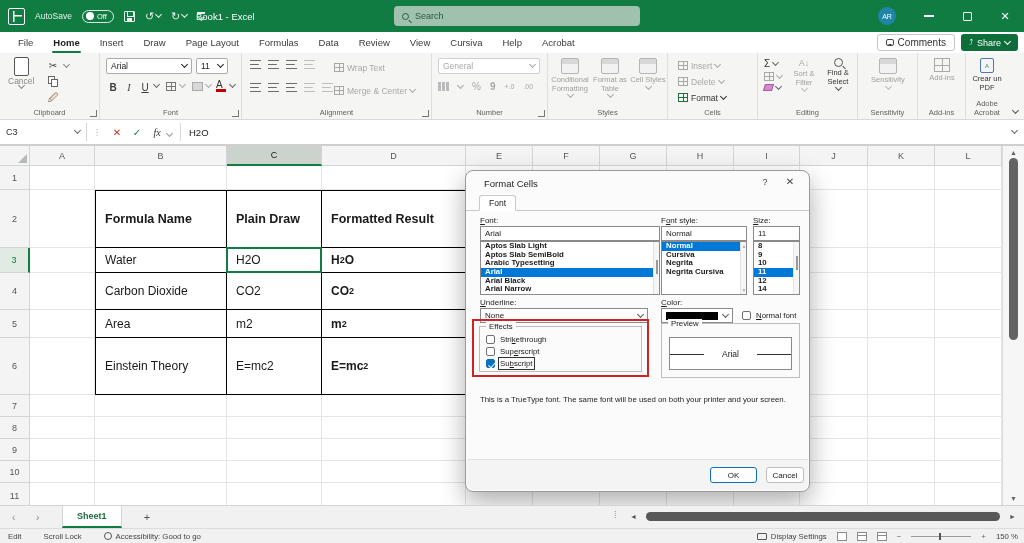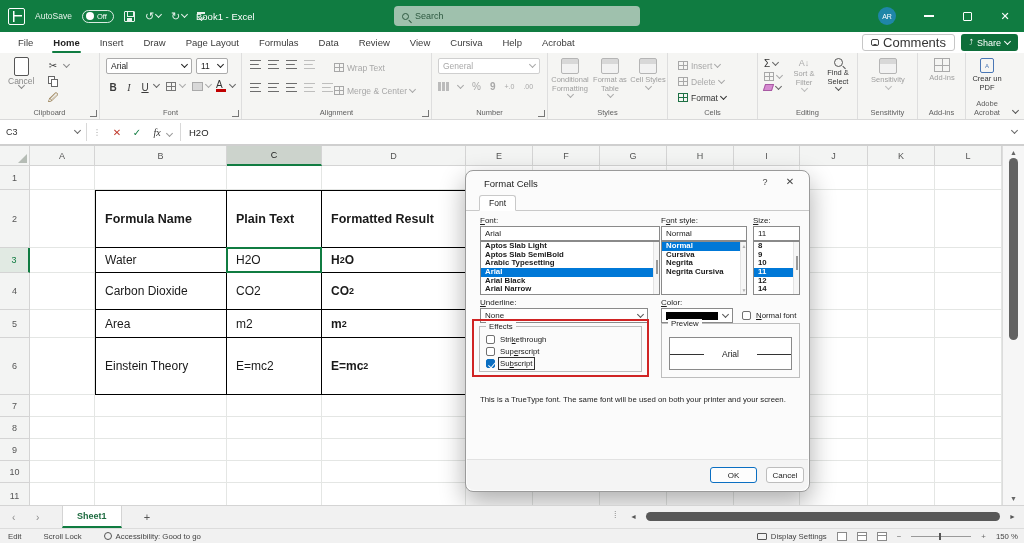--- a/index.html
+++ b/index.html
@@ -39,21 +39,21 @@
   .cls-g { font-size:11px; }
 
   
   #tabrow { position:absolute; left:0; top:32px; width:1024px; height:21px; background:#fff; display:flex; align-items:center; }
   #ribbon-tabs { display:flex; height:100%; padding-left:8px; }
   #ribbon-tabs .li { font-size:9.5px; color:#3b3b3b; padding:0 10px; display:flex; align-items:center; position:relative; cursor:default; }
   #ribbon-tabs .li.sel { font-weight:bold; color:#222; }
   #ribbon-tabs .li.sel:after { content:""; position:absolute; left:9px; right:9px; bottom:0; height:2.5px; background:#107c41; border-radius:2px; }
   #tab-actions { position:absolute; right:6px; top:2px; display:flex; gap:6px; align-items:center; }
   .comments-btn { border:1px solid #c6c6c6; border-radius:3px; background:#fff; height:17px; display:flex;
-    align-items:center; gap:4px; padding:0 8px; font-size:13px; color:#333; }
+    align-items:center; gap:4px; padding:0 8px; font-size:10px; color:#333; }
   .bubble { width:8px; height:7px; border:1.1px solid #444; border-radius:2px; position:relative; }
   .bubble:after { content:""; position:absolute; left:1px; bottom:-3px; border:2px solid transparent; border-top-color:#444; }
   .share-btn { background:#0e6e3a; color:#fff; border-radius:3px; height:17px; display:flex; align-items:center;
     gap:4px; padding:0 8px; font-size:9px; }
 
   
   #ribbon { position:absolute; left:0; top:53px; width:1024px; height:67px; background:#f5f5f3; border-bottom:1px solid #d9d9d9; }
   .grp { position:absolute; top:0; height:66px; border-right:1px solid #dedede; }
   .grp-label { position:absolute; bottom:2px; left:0; right:0; text-align:center; font-size:7.5px; color:#5f5f5f; }
   .launcher { position:absolute; right:2px; bottom:2px; width:7px; height:7px; border-right:1.2px solid #777; border-bottom:1.2px solid #777; }
@@ -612,21 +612,21 @@
       <div class="gcell" style="position: absolute; left: 600px; top: 337px; width: 67px; height: 26px;"></div>
       <div class="gcell" style="position: absolute; left: 667px; top: 337px; width: 67px; height: 26px;"></div>
       <div class="gcell" style="position: absolute; left: 734px; top: 337px; width: 66px; height: 26px;"></div>
       <div class="gcell" style="position: absolute; left: 800px; top: 337px; width: 68px; height: 26px;"></div>
       <div class="gcell" style="position: absolute; left: 868px; top: 337px; width: 67px; height: 26px;"></div>
       <div class="gcell" style="position: absolute; left: 935px; top: 337px; width: 67px; height: 26px;"></div>
     </div>
 
   <div id="xtable">
       <div class="tc hdr">Formula Name</div>
-      <div class="tc hdr">Plain Text</div>
+      <div class="tc hdr">Plain Draw</div>
       <div class="tc hdr">Formatted Result</div>
       <div class="tc">Water</div>
       <div class="tc">H2O</div>
       <div class="tc fmt">H<sub>2</sub>O</div>
       <div class="tc">Carbon Dioxide</div>
       <div class="tc">CO2</div>
       <div class="tc fmt">CO<sub>2</sub></div>
       <div class="tc">Area</div>
       <div class="tc">m2</div>
       <div class="tc fmt">m<sup>2</sup></div>

